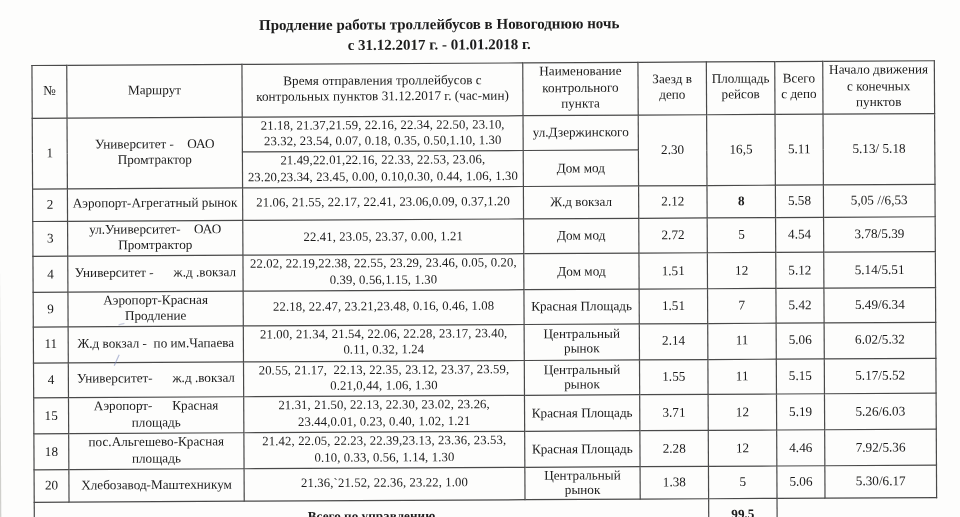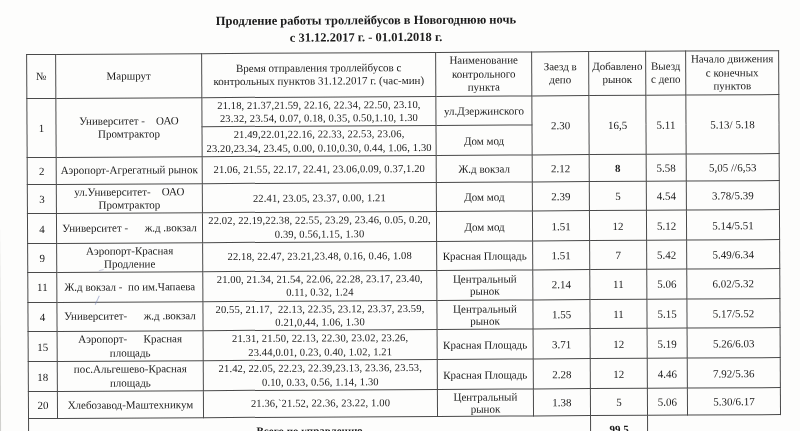--- a/index.html
+++ b/index.html
@@ -119,22 +119,22 @@
         <col style="width:40px">
         <col style="width:93px">
     </colgroup>
     <tbody>
         <tr class="hdr">
       <th>№</th>
       <th>Маршрут</th>
       <th>Время отправления троллейбусов с контрольных пунктов  31.12.2017 г. (час-мин)</th>
       <th>Наименование контрольного пункта</th>
       <th>Заезд в депо</th>
-      <th>Добавлено рынок</th>
-      <th>Выезд с депо</th>
+      <th>Плолщадь рейсов</th>
+      <th>Всего с депо</th>
       <th>Начало движения с конечных пунктов</th>
     </tr>
 
     <tr class="r1a">
       <td rowspan="2">1</td>
       <td rowspan="2" class="route">Университет -    ОАО Промтрактор</td>
       <td class="times">21.18, 21.37,21.59, 22.16, 22.34, 22.50, 23.10, 23.32, 23.54, 0.07, 0.18, 0.35, 0.50,1.10, 1.30</td>
       <td>ул.Дзержинского</td>
       <td rowspan="2">2.30</td>
       <td rowspan="2">16,5</td>
@@ -155,21 +155,21 @@
       <td style="font-weight:bold">8</td>
       <td>5.58</td>
       <td>5,05 //6,53</td>
     </tr>
 
     <tr class="r3">
       <td>3</td>
       <td class="route">ул.Университет-    ОАО Промтрактор</td>
       <td class="times">22.41, 23.05, 23.37, 0.00, 1.21</td>
       <td>Дом мод</td>
-      <td>2.39</td>
+      <td>2.72</td>
       <td>5</td>
       <td>4.54</td>
       <td>3.78/5.39</td>
     </tr>
 
     <tr class="r4">
       <td>4</td>
       <td class="route">Университет -      ж.д .вокзал</td>
       <td class="times">22.02, 22.19,22.38, 22.55, 23.29, 23.46, 0.05, 0.20, 0.39, 0.56,1.15, 1.30</td>
       <td>Дом мод</td>

